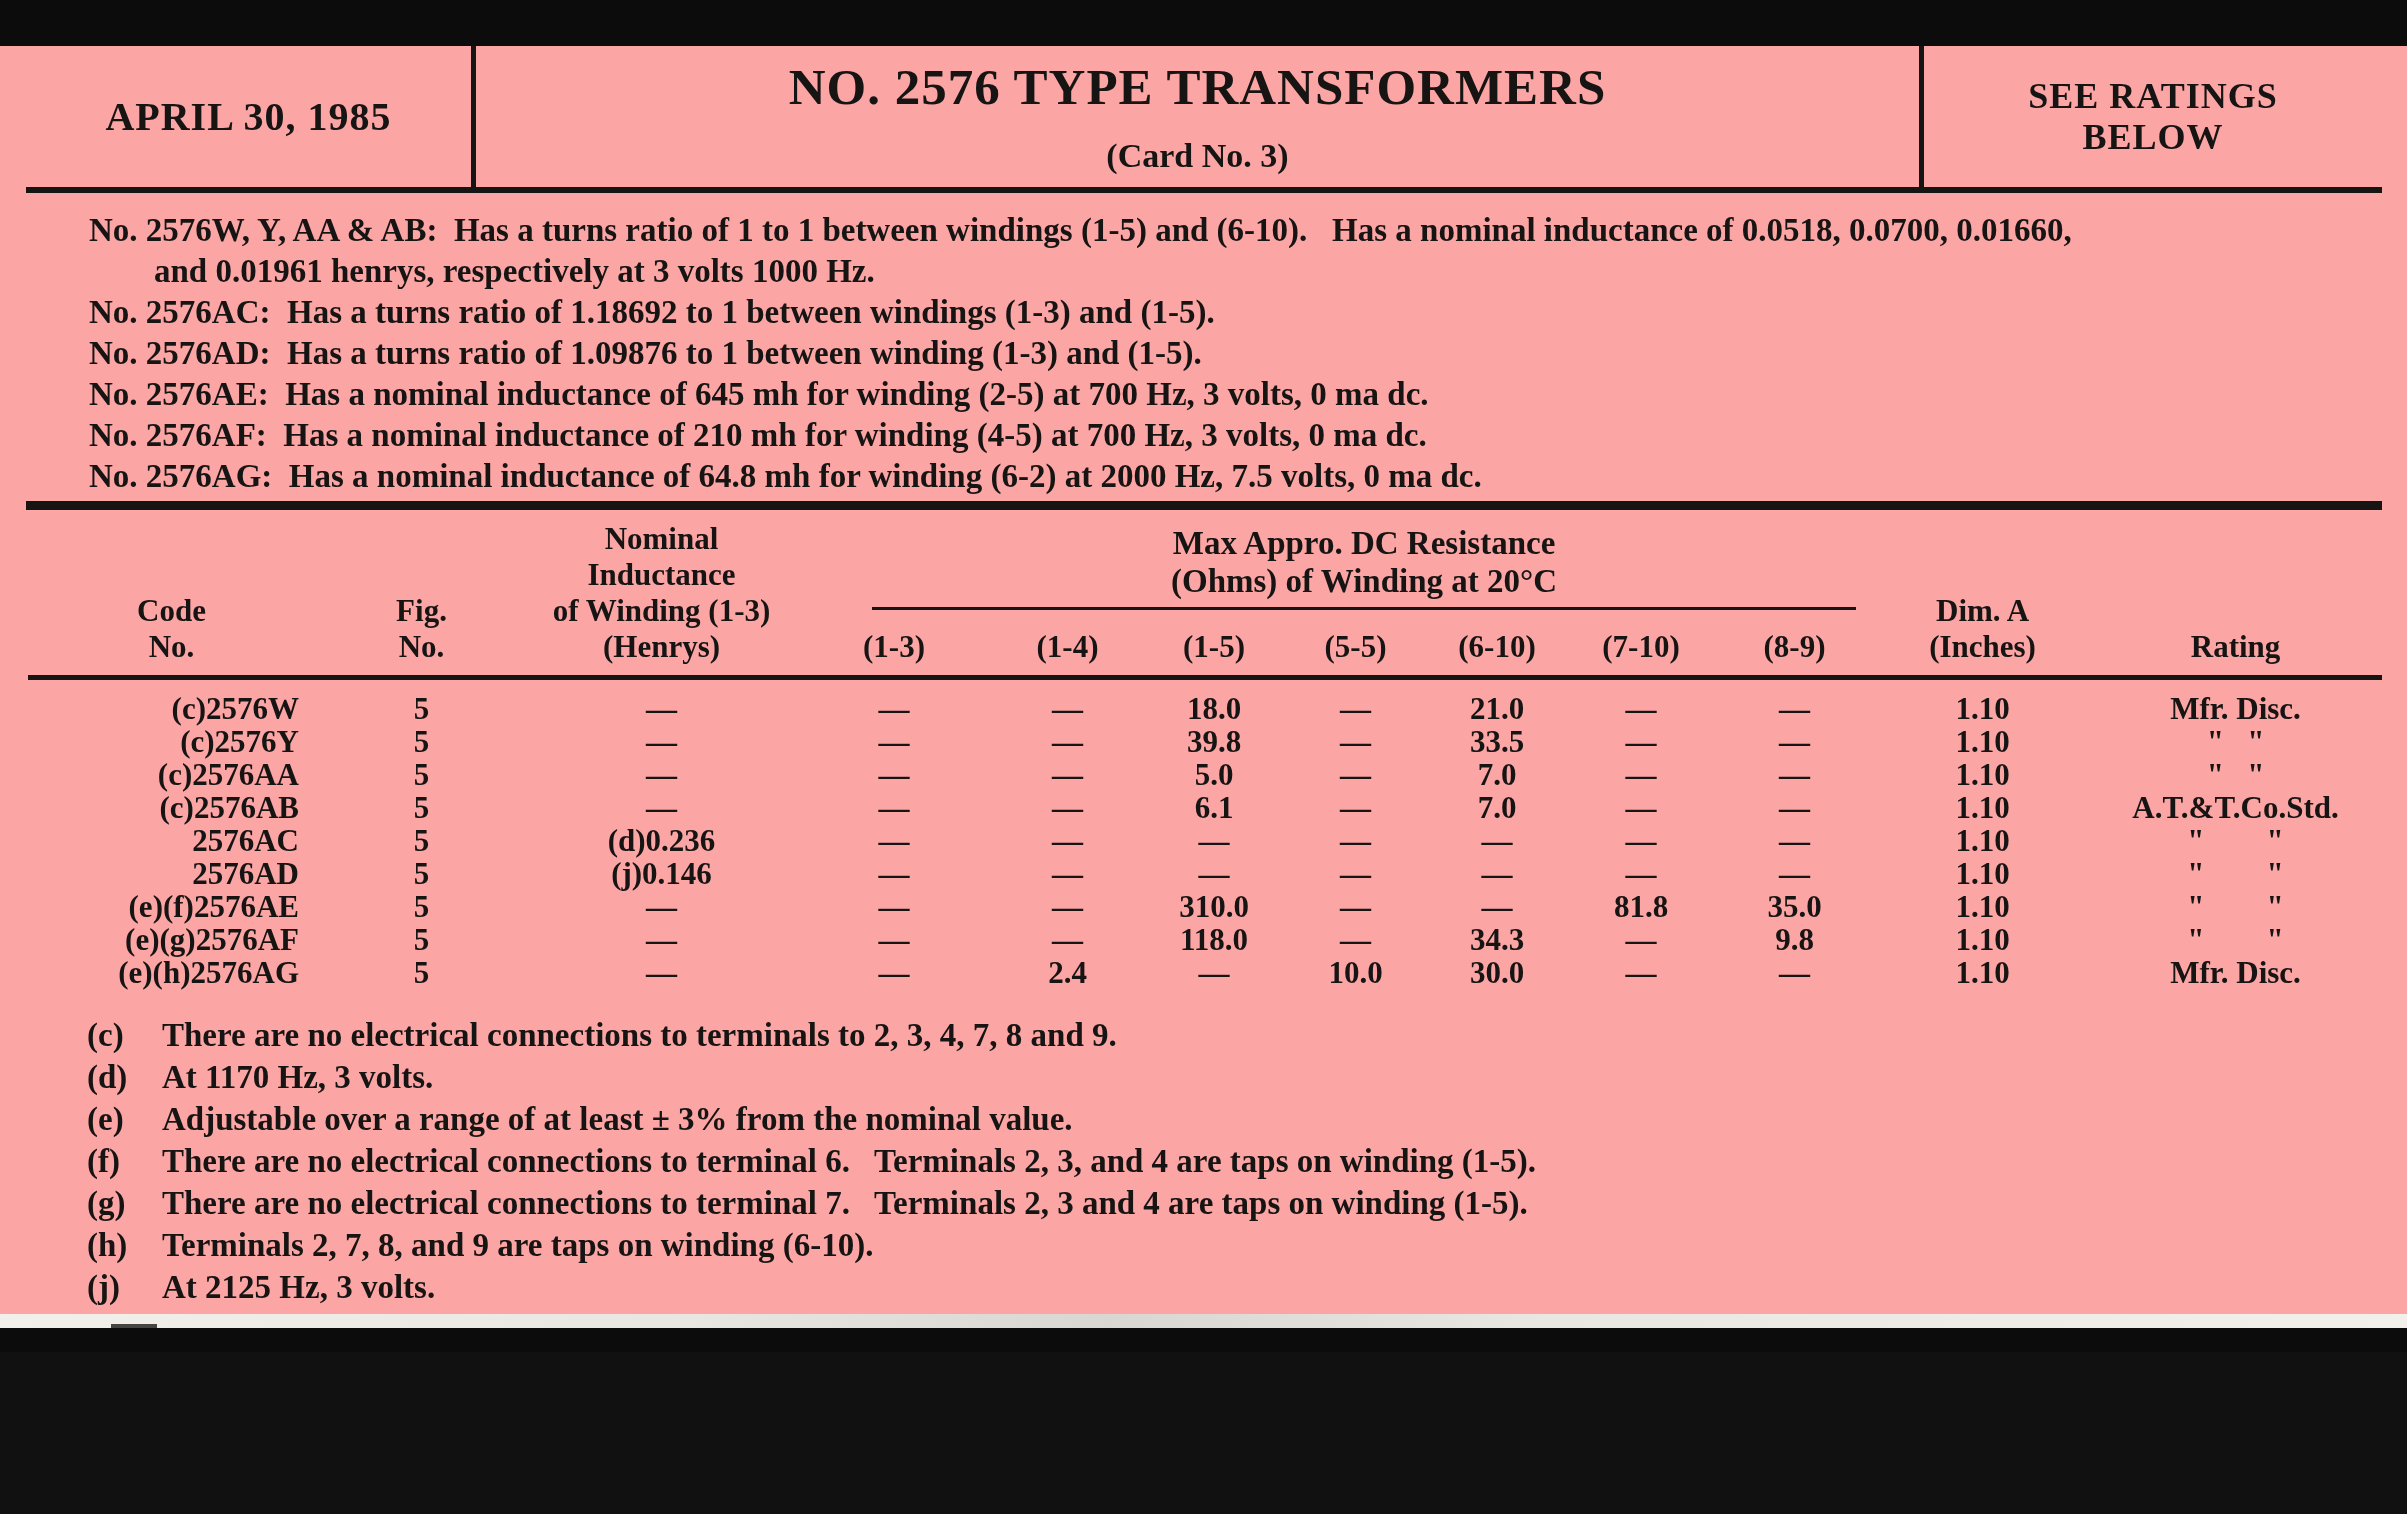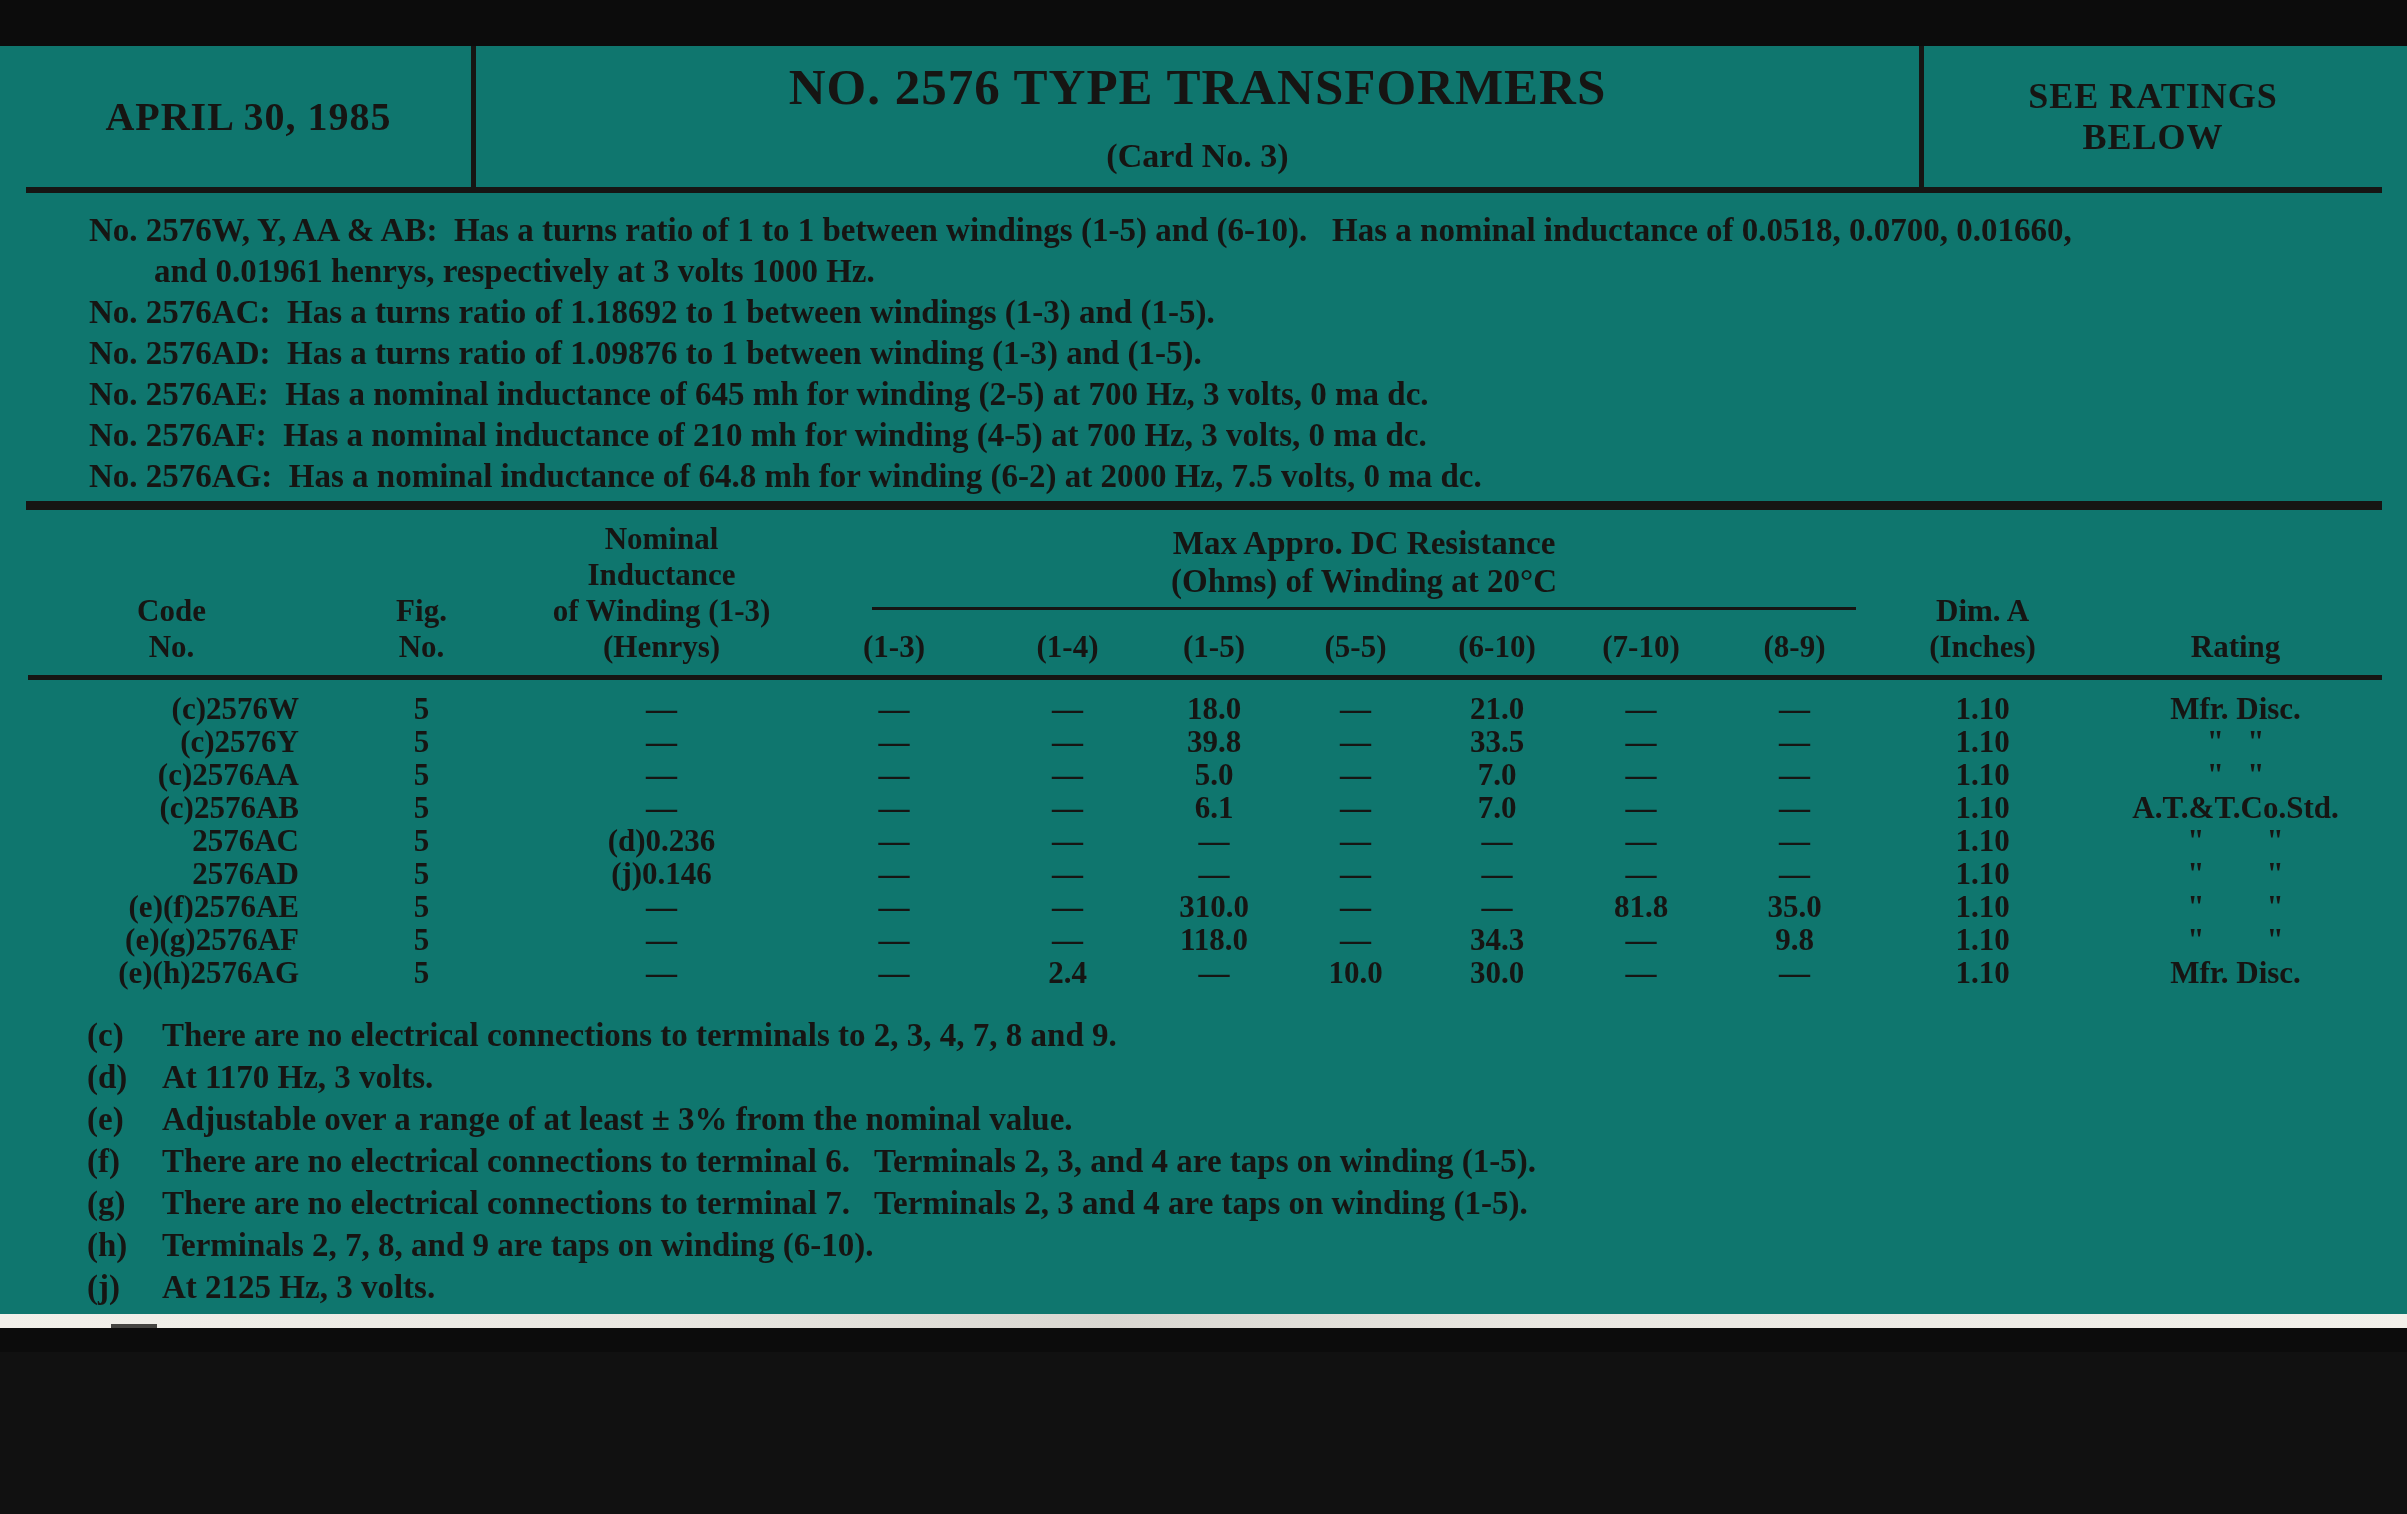--- a/index.html
+++ b/index.html
@@ -1,20 +1,20 @@
 <!DOCTYPE html>
 <html><head>
 <meta charset="utf-8">
 <style>
   * { box-sizing: border-box; margin: 0; padding: 0; }
   html,body { background:#111; }
   .page {
     position: relative;
     width: 2408px; height: 1352px;
-    background: #0f766e;
+    background: #fca5a5;
     color: #161513;
     font-family: "Liberation Serif", serif;
     font-weight: 700;
     overflow: hidden;
   }
   .bar-top  { position:absolute; top:0; left:0; width:100%; height:46px; background:#0c0c0c; }
   .bar-bottom { position:absolute; bottom:0; left:0; width:100%; height:24px; background:#0c0c0c; }
   .bottom-strip { position:absolute; bottom:24px; left:0; width:100%; height:14px;
     background:linear-gradient(90deg,#f2f0ea 0%,#e9e7e1 28%,#d9d7d1 46%,#e9e7e1 64%,#f2f0ea 100%); }
   .smudge-a { position:absolute; bottom:4px; left:624px;  width:653px; height:15px; background:#34322f; opacity:.85; border-radius:3px; }

